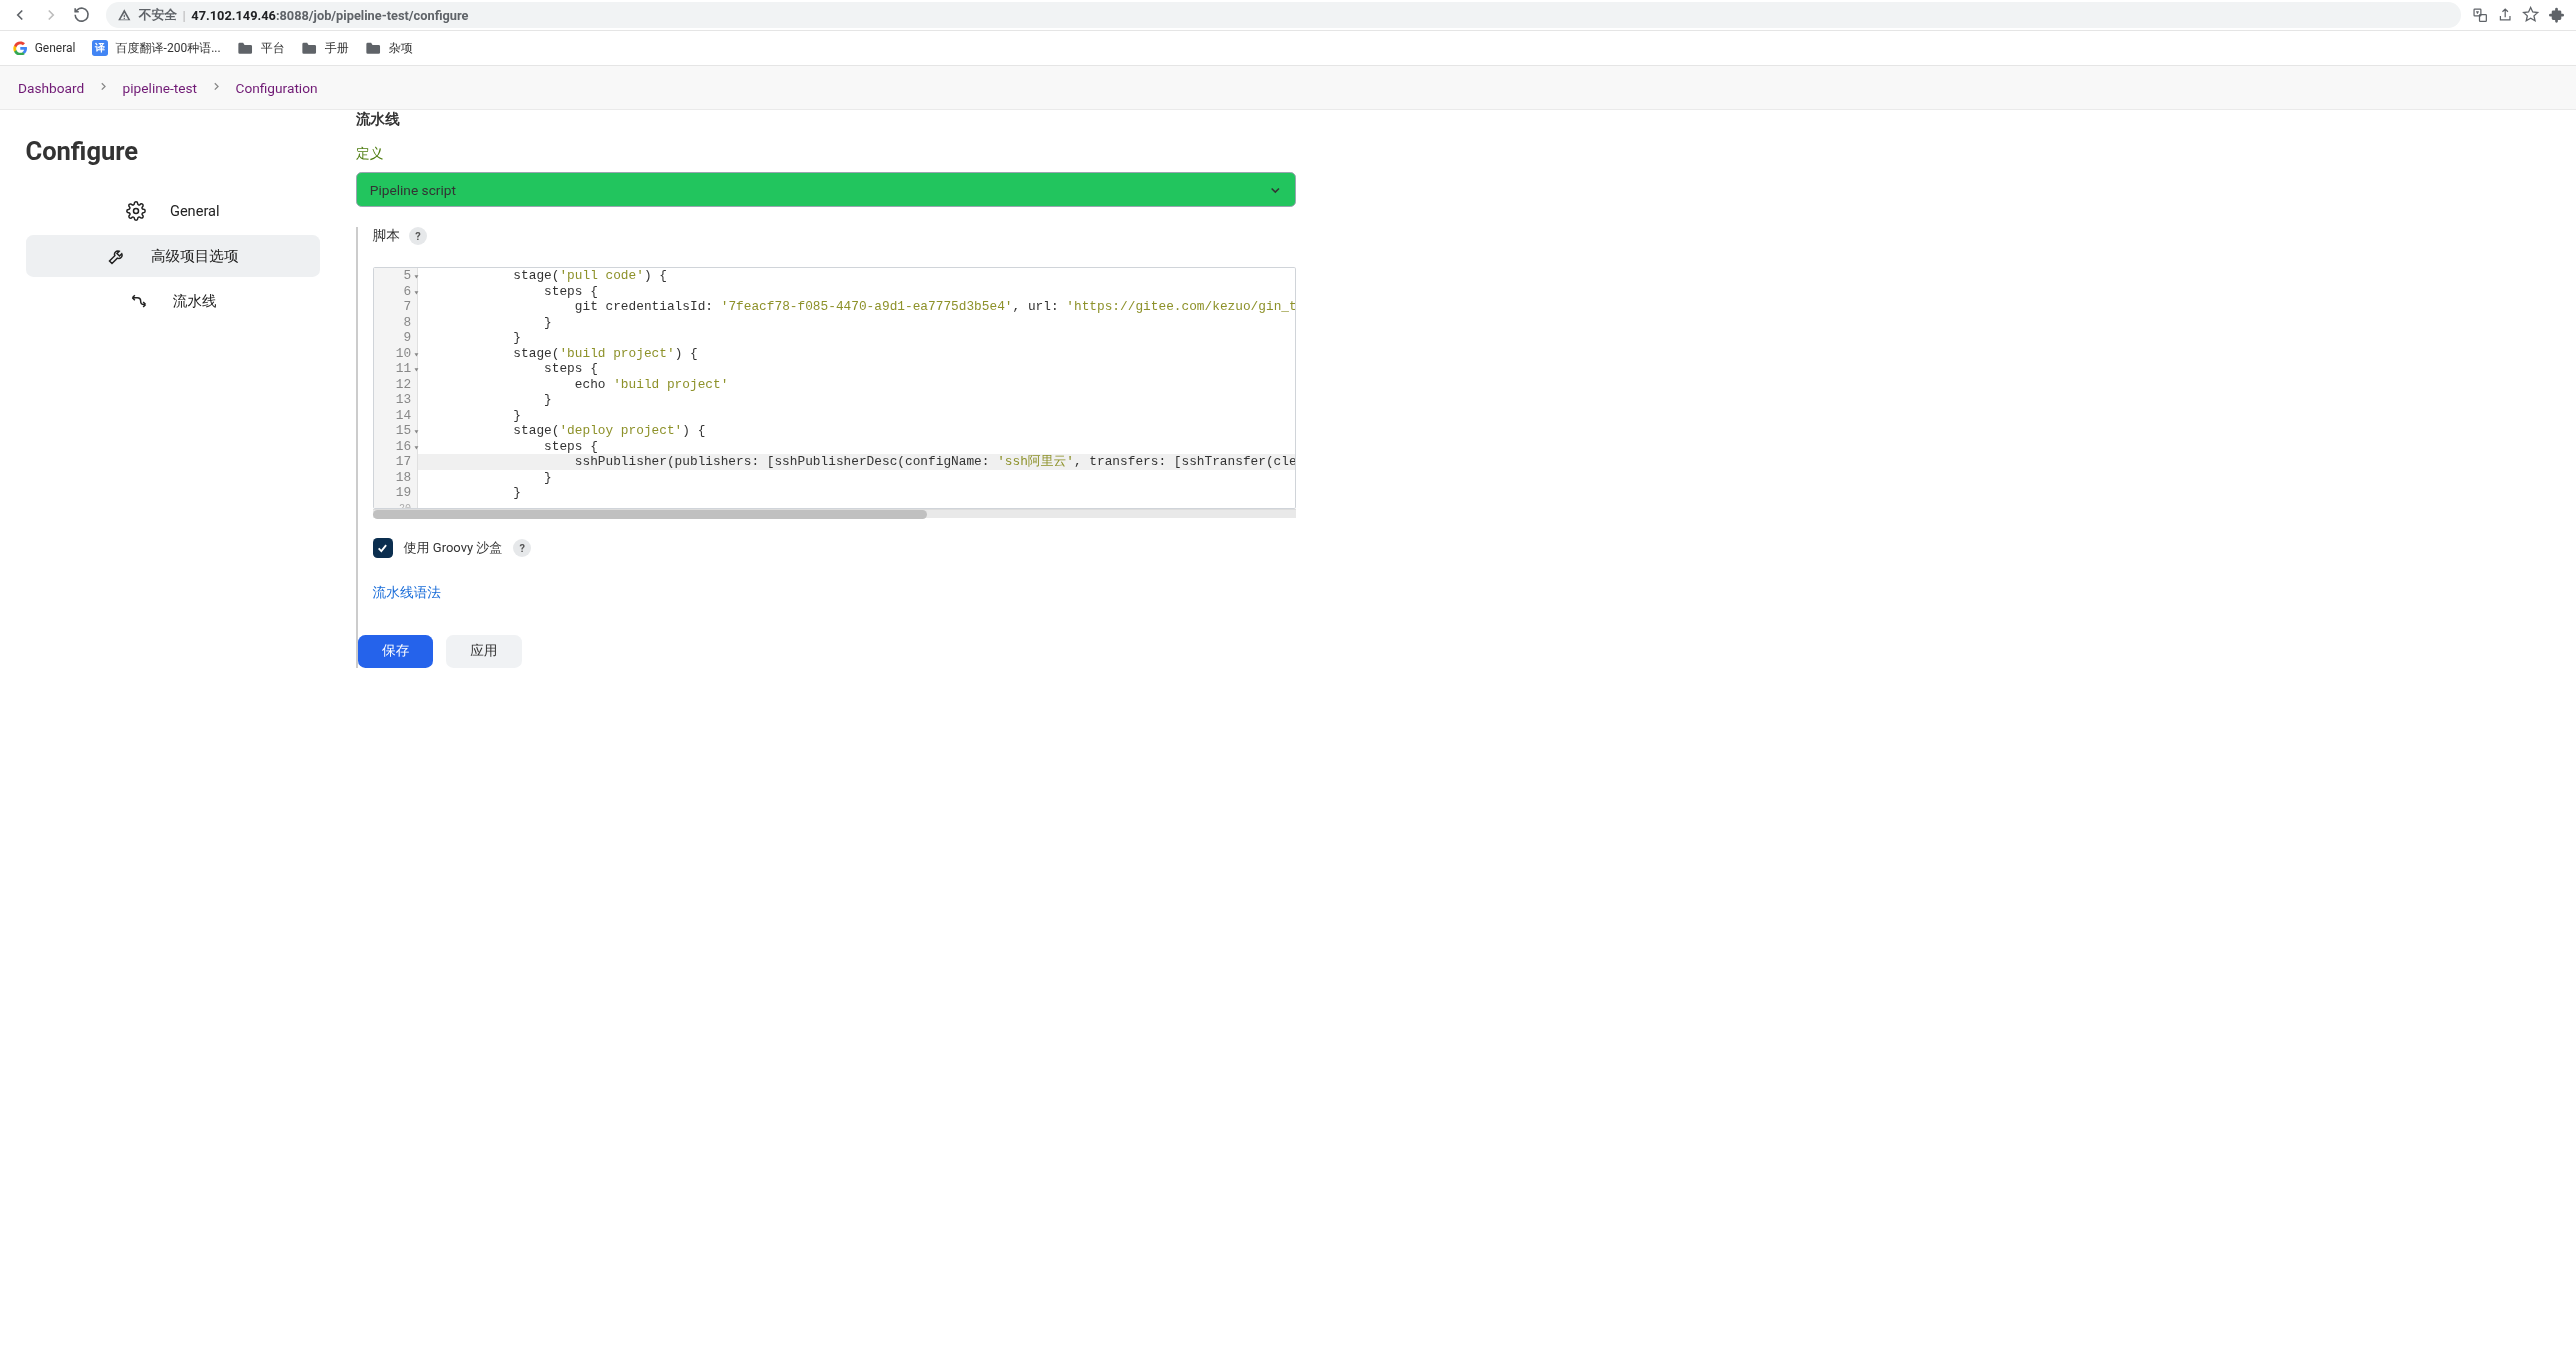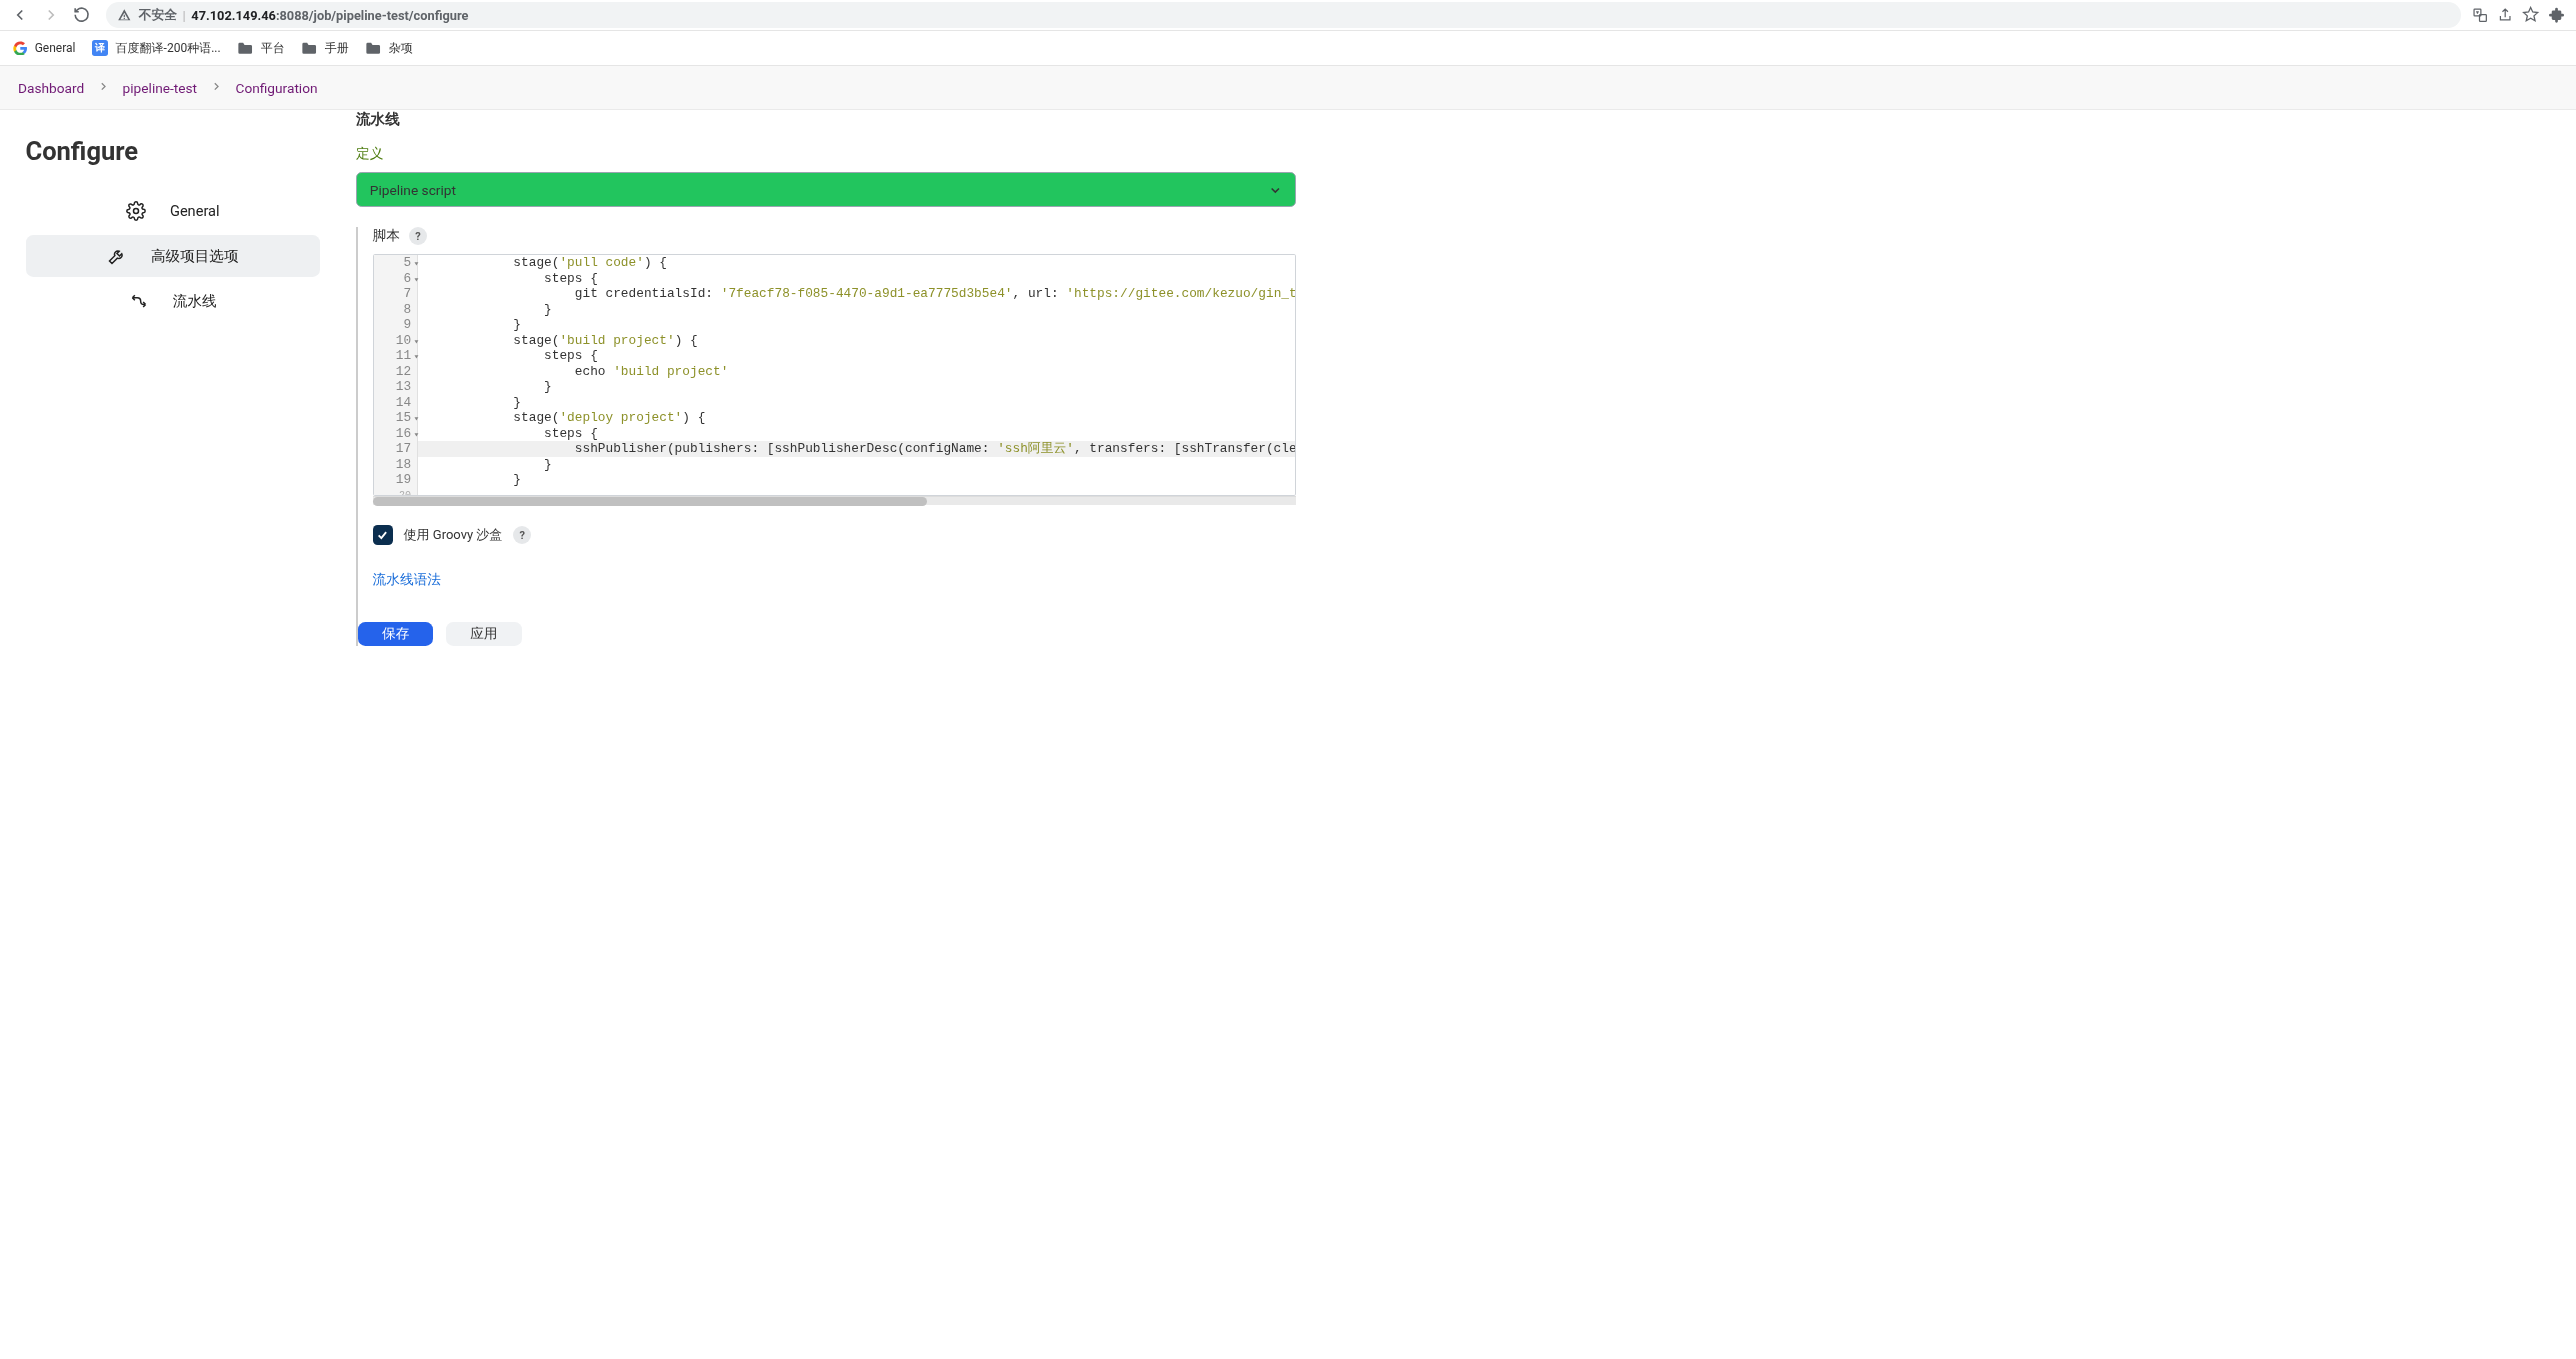--- a/index.html
+++ b/index.html
@@ -39,21 +39,21 @@
 
 .content { flex: 1; padding: 0 36px 36px 18px; max-width: 994px; }
 .section-title { font-size: 14.6px; font-weight: 700; margin-bottom: 16.4px; }
 .field-label { font-size: 13.7px; color: #4d7c0f; margin: 16.4px 0 9px; }
 .select-wrap { position: relative; }
 .select { width: 100%; height: 35px; border: 0.9px solid #9aa5b1; border-radius: 5.5px; padding: 0 12.8px; display: flex; align-items: center; justify-content: space-between; font-size: 13.7px; background: #22c55e; }
 .select svg { width: 14.6px; height: 14.6px; }
 
 
 .editor-block { margin-top: 20px; border-left: 2.7px solid #ccc; padding-left: 14.6px; }
-.editor-header { display: flex; align-items: center; gap: 9px; margin-bottom: 9px; }
+.editor-header { display: flex; align-items: center; gap: 9px; margin-bottom: 22px; }
 .help-badge { width: 18px; height: 18px; border-radius: 50%; background: #e6e8ea; color: #555; font-size: 11px; font-weight: 700; display: flex; align-items: center; justify-content: center; }
 
 .code-editor { border: 0.9px solid #d0d4d9; border-radius: 1.8px; display: flex; font-family: "SFMono-Regular", Consolas, "Liberation Mono", Menlo, monospace; font-size: 12.8px; line-height: 15.5px; background: #fff; overflow: hidden; }
 .gutter { background: #f4f4f4; border-right: 0.9px solid #e0e0e0; color: #888; text-align: right; padding: 0; user-select: none; width: 44px; flex-shrink: 0;}
 .gutter-line { height: 15.5px; padding-right: 5.5px; position: relative; }
 .gutter-line.fold::after { content: "▾"; position: absolute; right: -2.7px; top: 0.9px; font-size: 8.2px; color: #888; transform: scaleX(1.2); }
 .code-body { flex: 1; padding: 0; overflow-x: auto; white-space: pre; position: relative; min-width: 0; }
 .code-line { height: 15.5px; padding-left: 3.6px; }
 .code-line.hl { background: #f0f0f0; }
 .tok-fn { color: #333; }
@@ -63,21 +63,21 @@
 .last-gutter { height: 7.3px; padding-right: 5.5px; font-size: 10px; color: #aaa; }
 
 .checkbox-row { display: flex; align-items: center; gap: 11px; margin-top: 20px; }
 .checkbox { width: 20px; height: 20px; border-radius: 4.6px; background: #0b2e4f; display: flex; align-items: center; justify-content: center; }
 .checkbox svg { width: 12.8px; height: 12.8px; }
 
 .link-row { margin-top: 25.5px; }
 .link-row a { color: #1a6dd9; text-decoration: none; font-size: 13.7px; }
 
 .button-row { display: flex; gap: 12.8px; margin-top: 33px; margin-left: -14.6px; }
-.btn { height: 24px; padding: 0 24px; border-radius: 7.3px; font-size: 13.7px; font-weight: 500; display: flex; align-items: center; border: none; }
+.btn { height: 33px; padding: 0 24px; border-radius: 7.3px; font-size: 13.7px; font-weight: 500; display: flex; align-items: center; border: none; }
 .btn-primary { background: #2563eb; color: #fff; }
 .btn-secondary { background: #f0f2f4; color: #333; }
 </style>
 </head>
 <body>
 
 <div class="browser-bar">
   <div class="nav-btn">
     <svg viewBox="0 0 24 24" width="18" height="18" fill="none" stroke="currentColor" stroke-width="2.2">
         <path d="M15 6l-6 6 6 6"></path>

